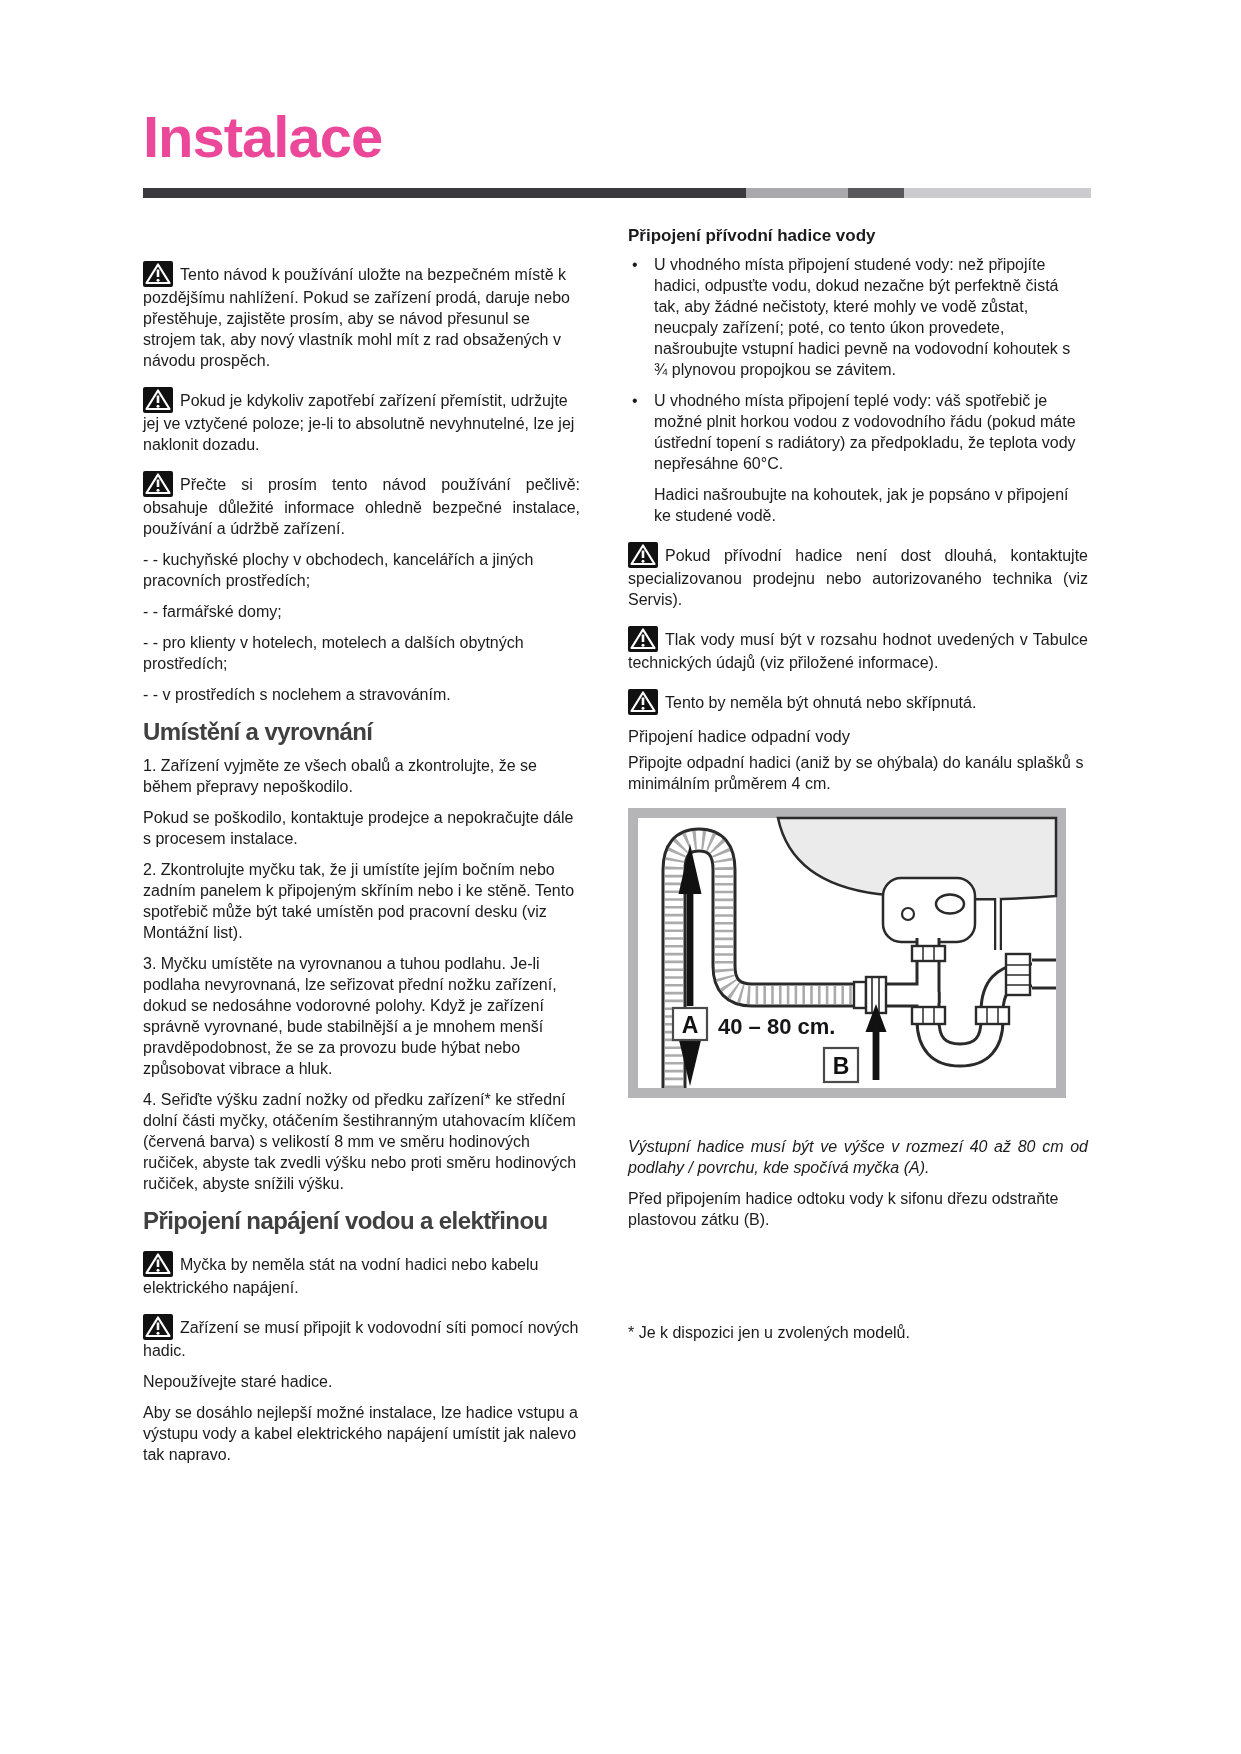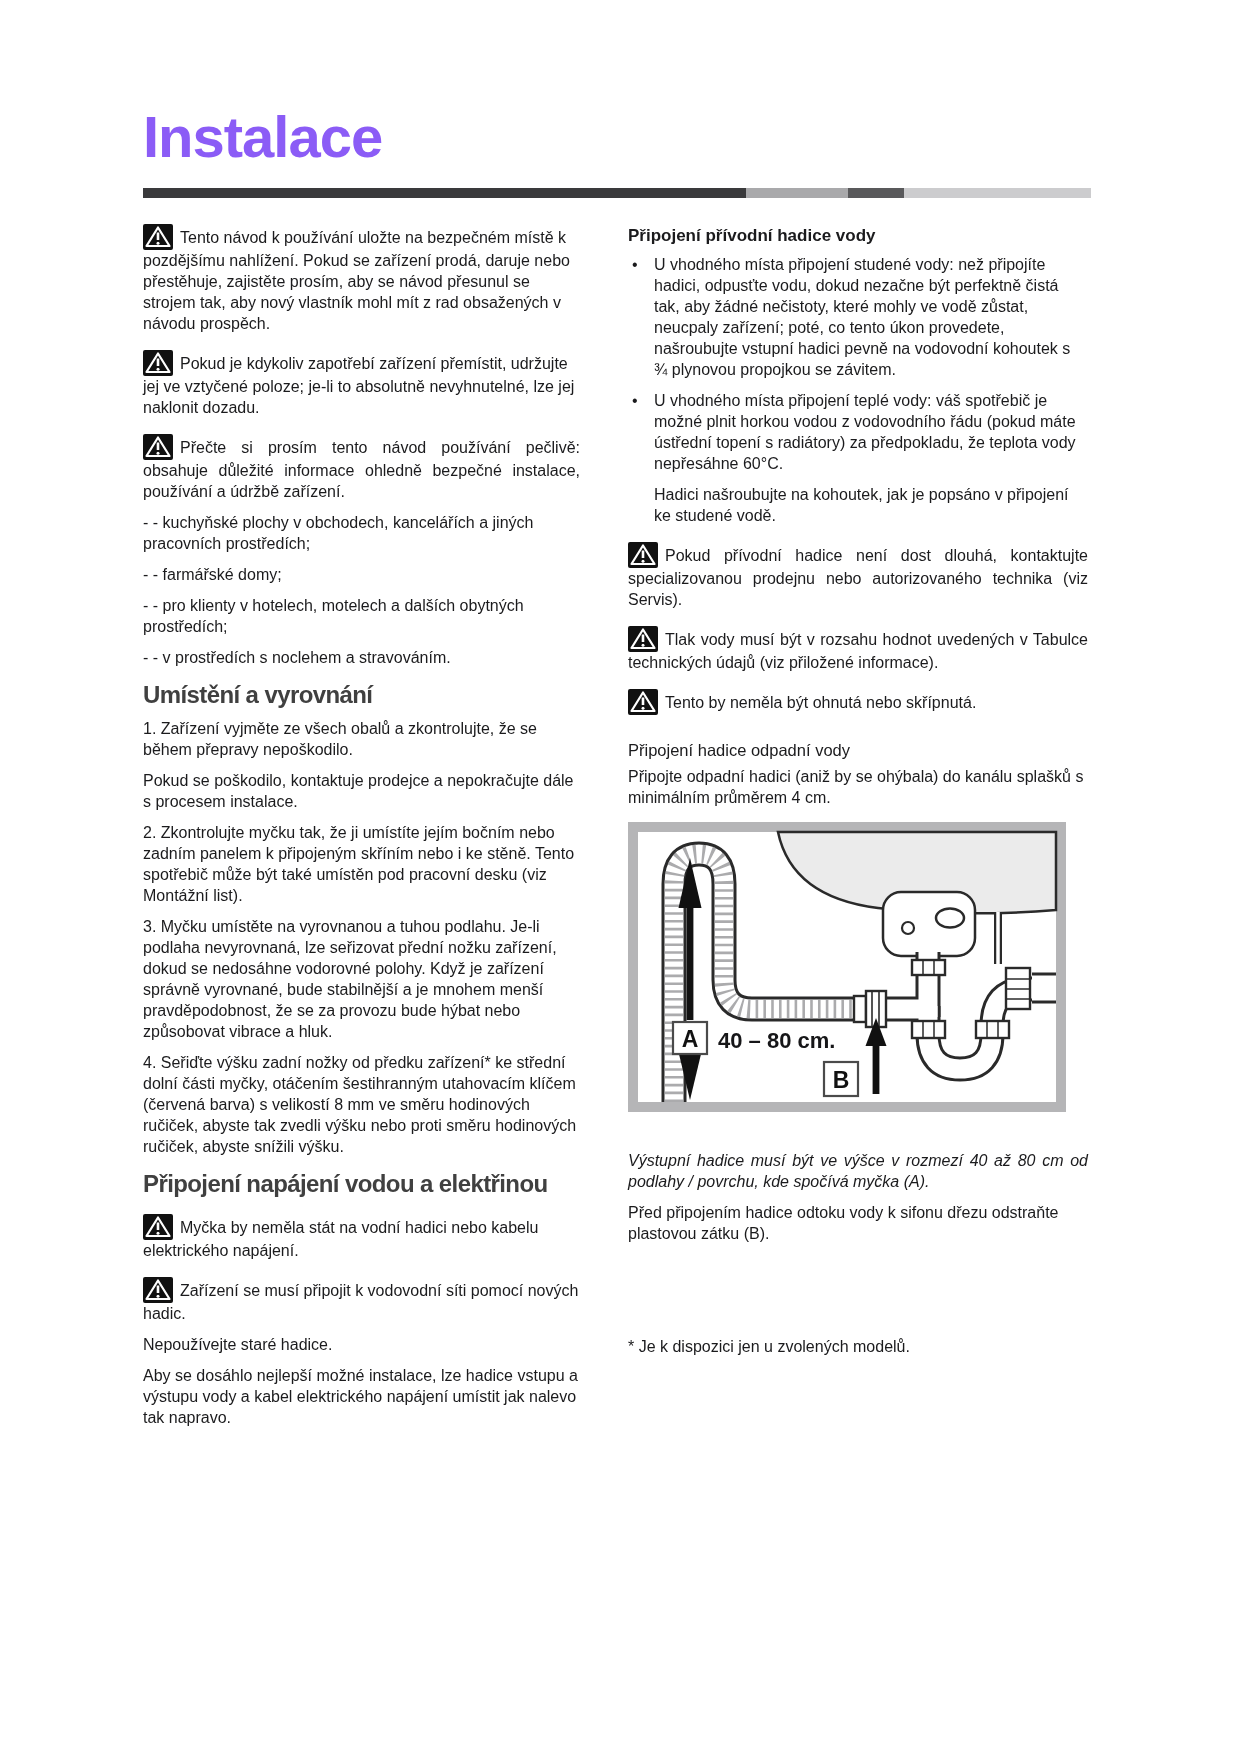--- a/index.html
+++ b/index.html
@@ -6,41 +6,41 @@
   html, body { background: #ffffff; }
   body {
     width: 1241px; min-height: 1754px;
     font-family: "Liberation Sans", "DejaVu Sans", sans-serif;
     color: #1b1b1d;
     -webkit-font-smoothing: antialiased;
   }
   .page { padding: 108px 150px 60px 143px; }
   h1.doc-title {
     font-size: 58px; font-weight: bold; letter-spacing: -1px;
-    line-height: 1; color: #8b5cf6; margin-bottom: 22px;
+    line-height: 1; color: #ec4899; margin-bottom: 22px;
   }
   .rule { display: flex; height: 10px; width: 100%; margin-bottom: 26px; }
   .rule .seg1 { width: 63.6%; }
   .rule .seg2 { width: 10.8%; }
   .rule .seg3 { width: 5.9%;  }
   .rule .seg4 { width: 19.7%; }
   .columns { display: flex; gap: 48px; align-items: flex-start; }
-  .col-left  { width: 437px; flex: 0 0 437px; }
+  .col-left  { width: 437px; flex: 0 0 437px; margin-top: 37px; }
   .col-right { width: 460px; flex: 0 0 460px; }
   p, .para { font-size: 16px; line-height: 21px; margin-bottom: 10px; }
   .just { text-align: justify; }
   .warn-para { margin-top: 16px; }
   .warn-ico { display: inline-block; width: 30px; height: 26px; vertical-align: -7px; margin-right: 7px; }
   h2.section {
     font-size: 24px; font-weight: bold; letter-spacing: -0.6px;
     white-space: nowrap; line-height: 1.1;
     margin: 14px 0 10px 0; color: #404040;
   }
   h3.sub-bold { font-size: 17px; font-weight: bold; margin: 2px 0 8px 0; }
-  h4.sub-plain { font-size: 16.5px; font-weight: normal; margin: 26px 0 6px 0; }
+  h4.sub-plain { font-size: 16.5px; font-weight: normal; margin: 12px 0 6px 0; }
   .bullet { position: relative; padding-left: 26px; margin-bottom: 10px; }
   .bullet .dot { position: absolute; left: 4px; top: 0; }
   .bullet-sub { padding-left: 26px; margin-bottom: 10px; }
   .dash-item { margin-bottom: 10px; }
   .diagram-wrap { margin: 14px 0 0 0; }
   .after-diagram { margin-top: 34px; font-style: italic; }
   .footnote { margin-top: 92px; }
   svg text { font-family: "Liberation Sans", "DejaVu Sans", sans-serif; }
 </style>
 </head>

